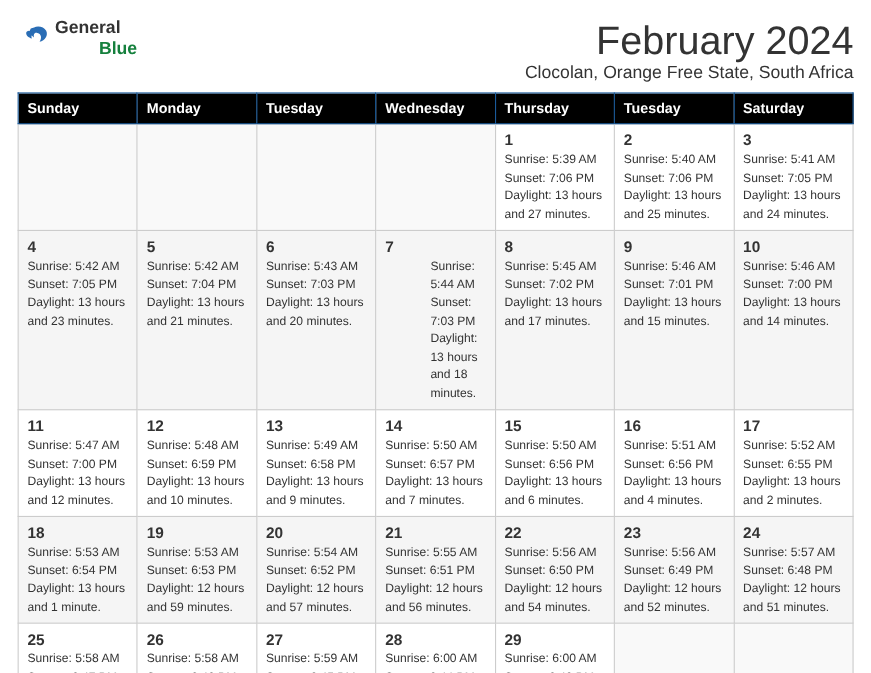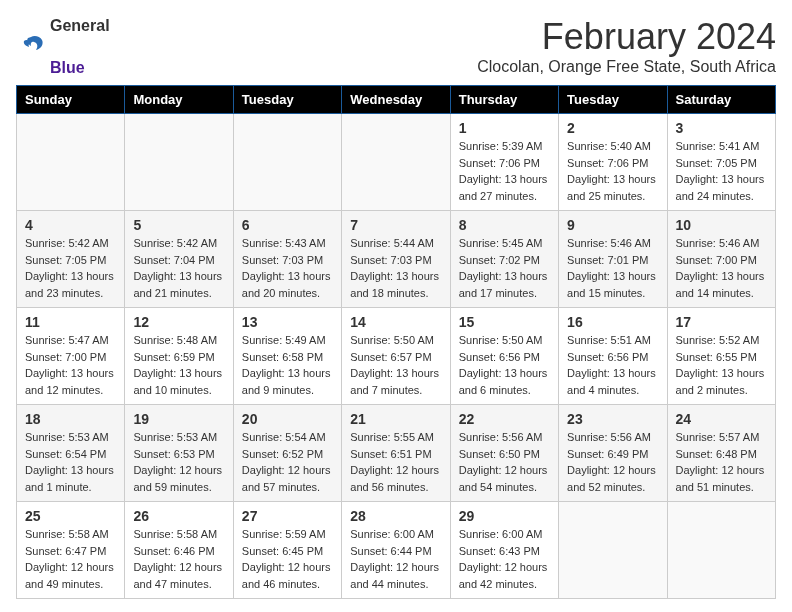--- a/index.html
+++ b/index.html
@@ -82,23 +82,23 @@
 </head>
 <body>
 
 <div class="header">
   <div class="logo">
     <svg class="logo-bird" viewBox="0 0 30 28" xmlns="http://www.w3.org/2000/svg">
       <path d="M15,4 C18,2 24,3 26,7 C28,11 25,16 20,17 C22,14 22,10 18,9 C16,8 14,10 15,13 C12,11 10,8 12,5 Z" fill="#2a6db5"></path>
       <path d="M8,8 C10,6 14,7 15,10 C13,10 12,12 13,14 C10,13 7,11 8,8 Z" fill="#2a6db5"></path>
     </svg>
     <div>
-      <div style="display:flex; flex-direction:column; line-height:1.2;gap:23px;">
+      <div style="display:flex; flex-direction:column; line-height:1.2;">
         <span class="logo-general" style="font-size:16px; font-weight:bold; color:#333;">General</span>
-        <span class="logo-blue" style="font-size:16px; font-weight:bold; color:#4c1d95;">Blue</span>
+        <span class="logo-blue" style="font-size:16px; font-weight:bold; color:#15803d;margin-left:40px;">Blue</span>
       </div>
     </div>
   </div>
   <div class="title-block">
     <div class="month-title">February 2024</div>
     <div class="subtitle">Clocolan, Orange Free State, South Africa</div>
   </div>
 </div>
 
 <table>
@@ -158,21 +158,21 @@
         </td>
         <td>
           <span class="day-num">6</span>
           <div class="day-info" style="white-space: pre-line;">Sunrise: 5:43 AM
 Sunset: 7:03 PM
 Daylight: 13 hours
 and 20 minutes.</div>
         </td>
         <td>
           <span class="day-num">7</span>
-          <div class="day-info" style="white-space: pre-line;">Sunrise: 5:44 AM
+          <div class="day-info" style="white-space: pre-line; margin-left: 41px;">Sunrise: 5:44 AM
 Sunset: 7:03 PM
 Daylight: 13 hours
 and 18 minutes.</div>
         </td>
         <td>
           <span class="day-num">8</span>
           <div class="day-info" style="white-space: pre-line;">Sunrise: 5:45 AM
 Sunset: 7:02 PM
 Daylight: 13 hours
 and 17 minutes.</div>

